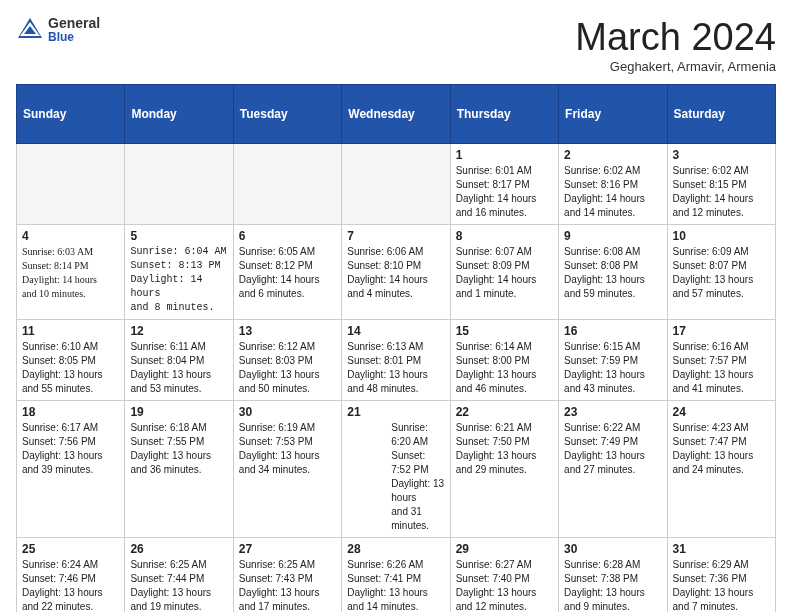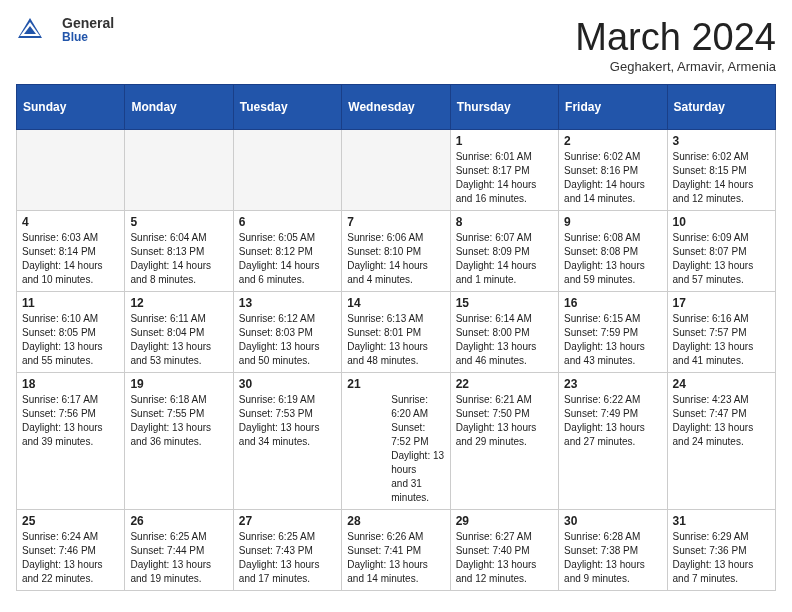--- a/index.html
+++ b/index.html
@@ -12,21 +12,21 @@
     }
     .header {
       display: flex;
       justify-content: space-between;
       align-items: flex-start;
       margin-bottom: 10px;
     }
     .logo {
       display: flex;
       align-items: center;
-      gap: 18px;
+      gap: 4px;
     }
     .logo-text {
       display: flex;
       flex-direction: column;
       line-height: 1.1;
     }
     .logo-general {
       font-size: 14px;
       font-weight: bold;
       color: #333;
@@ -54,21 +54,21 @@
     }
     table {
       width: 100%;
       border-collapse: collapse;
       table-layout: fixed;
     }
     th {
       background-color: #2255aa;
       color: white;
       text-align: left;
-      padding: 15px 6px;
+      padding: 22px 6px;
       font-size: 12px;
       font-weight: bold;
       border: 1px solid #1a3f88;
     }
     td {
       border: 1px solid #ccc;
       vertical-align: top;
       padding: 4px 5px;
       font-size: 10.5px;
       color: #222;
@@ -153,28 +153,28 @@
           <div class="day-num">3</div>
           <div class="day-info" style="white-space: pre-line;">Sunrise: 6:02 AM
 Sunset: 8:15 PM
 Daylight: 14 hours
 and 12 minutes.</div>
         </td>
       </tr>
       <tr class="row-shaded">
         <td>
           <div class="day-num">4</div>
-          <div class="day-info" style="white-space: pre-line;">Sunrise: 6:03 AM
+          <div class="day-info" style="white-space: pre-line; font-family: Liberation Serif, serif;">Sunrise: 6:03 AM
 Sunset: 8:14 PM
 Daylight: 14 hours
 and 10 minutes.</div>
         </td>
         <td>
           <div class="day-num">5</div>
-          <div class="day-info" style="white-space: pre-line;">Sunrise: 6:04 AM
+          <div class="day-info" style="white-space: pre-line; font-family: Liberation Mono, monospace;">Sunrise: 6:04 AM
 Sunset: 8:13 PM
 Daylight: 14 hours
 and 8 minutes.</div>
         </td>
         <td>
           <div class="day-num">6</div>
           <div class="day-info" style="white-space: pre-line;">Sunrise: 6:05 AM
 Sunset: 8:12 PM
 Daylight: 14 hours
 and 6 minutes.</div>

